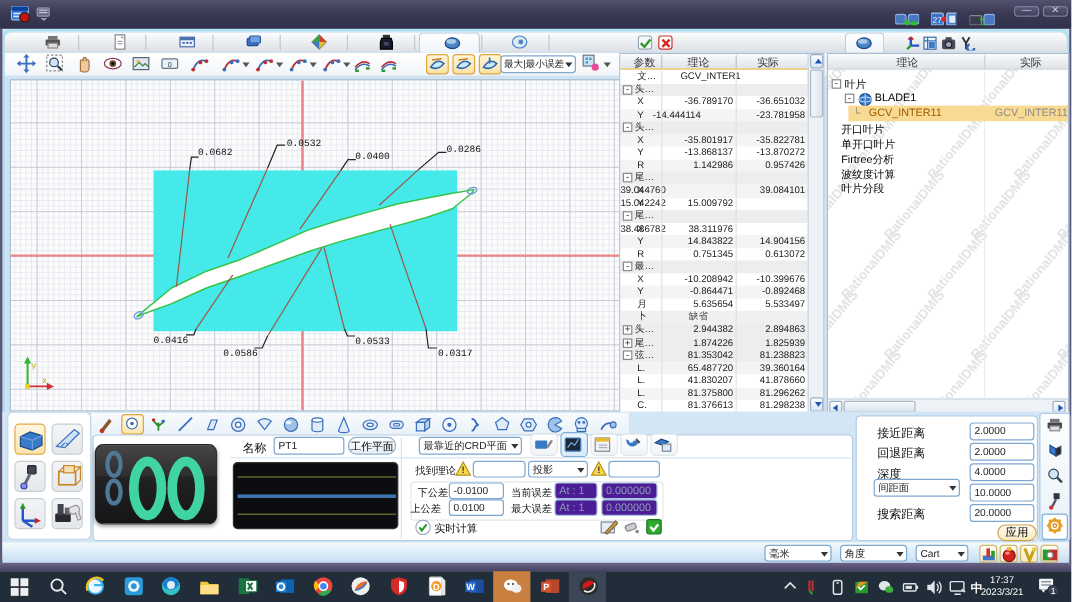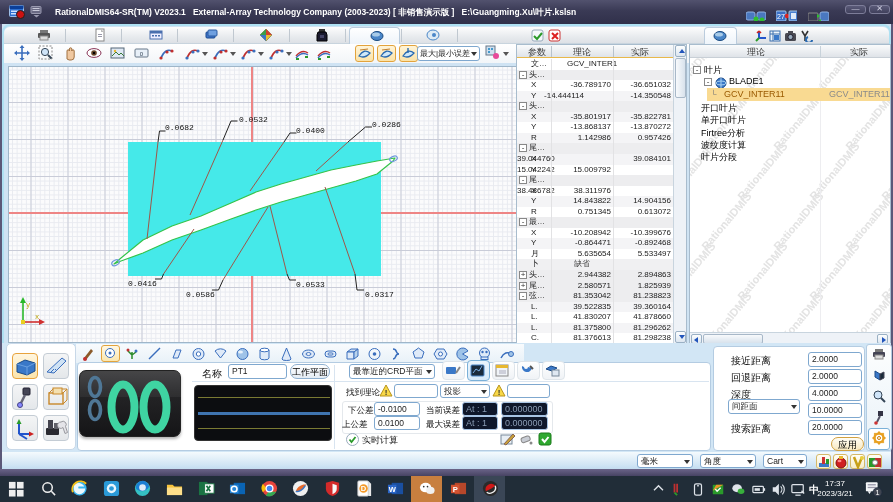--- a/index.html
+++ b/index.html
@@ -36,21 +36,21 @@
 #treehead{left:0;top:0;width:200px;height:13px;background:linear-gradient(#fafbfc,#dfe3e8);border-bottom:1px solid #c8cfd6;color:#333;font-size:9px;}
 .wm{position:absolute;color:#e3e3e3;font-size:11px;font-weight:bold;transform:rotate(-50deg);white-space:nowrap;}
 .exp{position:absolute;width:8px;height:8px;border:1px solid #888;background:#fff;font-size:8px;line-height:6px;text-align:center;color:#333;}
 
 #bottom{left:2px;top:343px;width:889px;height:110px;background:#d2e6f5;}
 #shapebar{left:74px;top:1px;width:448px;height:19px;background:linear-gradient(#f8fbfd,#e8f1f8);}
 #panelL{left:75px;top:19px;width:634px;height:89px;background:#fff;border:1px solid #b4cce2;border-radius:4px;}
 #panelR{left:711px;top:3px;width:152px;height:105px;background:#fff;border:1px solid #b4cce2;border-radius:4px;}
 .sqbtn{width:26px;height:26px;border:1px solid #c4ccd4;border-radius:4px;background:linear-gradient(#f4f5f6,#e4e7ea);}
 .inp{background:#fff;border:1px solid #7fa8cf;border-radius:3px;font-size:8.5px;color:#222;padding-left:3px;line-height:13px;}
-.dis{background:#0f172a;border:1px solid #a8c4e4;border-radius:3px;font-size:9px;color:#8a9cb4;padding-left:3px;line-height:12px;}
+.dis{background:#4c1d95;border:1px solid #a8c4e4;border-radius:3px;font-size:9px;color:#8a9cb4;padding-left:3px;line-height:12px;}
 .lbl{font-size:10px;color:#111;white-space:nowrap;}
 
 #status{left:2px;top:452px;width:889px;height:19px;background:linear-gradient(#f4fafd,#cfe4f4 70%,#bcd8ee);border-radius:0 0 6px 6px;}
 
 #task{left:0;top:476px;width:893px;height:26px;background:#212d38;}
 #winbot{left:0;top:469px;width:893px;height:7px;background:linear-gradient(#6a6488,#474363);}
 .tico{position:absolute;top:4px;width:17px;height:17px;}
 </style></head><body>
 <div id="root">
 
@@ -61,21 +61,20 @@
    <rect x="2" y="5.5" width="7" height="1.5" fill="#cfe2ff"></rect>
         <rect x="2" y="8" width="5" height="1.5" fill="#cfe2ff"></rect>
    <circle cx="11.5" cy="9.5" r="4" fill="#cc1111" stroke="#222" stroke-width="1"></circle>
  </svg>
  <svg class="abs" style="left:30px;top:6px" width="13" height="12">
    <rect x="1" y="0.5" width="10" height="7" rx="1" fill="#6a6a84" stroke="#9a9ab0"></rect>
    <rect x="2.5" y="2" width="7" height="1" fill="#c8c8d8"></rect>
         <rect x="2.5" y="4" width="7" height="1" fill="#c8c8d8"></rect>
    <path d="M3.5 9 L9.5 9 L6.5 11.5 Z" fill="#9a9ab0"></path>
  </svg>
- <div class="abs txt">RationalDMIS64-SR(TM) V2023.1&nbsp;&nbsp; External-Array Technology Company (2003-2023) [ 非销售演示版 ]&nbsp;&nbsp; E:\Guangming.Xu\叶片.kslsn</div>
  <svg class="abs" style="left:746px;top:11px" width="20" height="10">
         <rect x="0" y="1" width="9" height="8" rx="2" fill="#4a78c0" stroke="#8fb0e0"></rect>
         <rect x="11" y="1" width="9" height="8" rx="2" fill="#4a78c0" stroke="#8fb0e0"></rect>
         <circle cx="10" cy="8" r="2.5" fill="#2fbf2f"></circle>
         <circle cx="16" cy="9" r="2.5" fill="#2fbf2f"></circle>
       </svg>
  <svg class="abs" style="left:776px;top:10px" width="21" height="11">
         <rect x="0" y="1" width="10" height="10" rx="1" fill="#3a70c8" stroke="#a8c8e8"></rect>
         <text x="5" y="9" font-size="7" fill="#fff" text-anchor="middle">27</text>
         <circle cx="11" cy="6" r="2.2" fill="#dd2222"></circle>
@@ -335,21 +334,21 @@
         <span class="tcell" style="left:12px">头…</span>
       </div>
       <div class="abs trow" style="top:35.10px;background:#ffffff">
         <span class="tcell" style="left:14px">X</span>
         <span class="tcell" style="left:0;width:94px;text-align:right">-36.789170</span>
         <span class="tcell" style="left:0;width:154px;text-align:right">-36.651032</span>
       </div>
       <div class="abs trow" style="top:45.65px;background:#f4f4f6">
         <span class="tcell" style="left:14px">Y</span>
         <span class="tcell" style="left:0;width:94px;text-align:center">-14.444114</span>
-        <span class="tcell" style="left:0;width:154px;text-align:right">-14.350548</span>
+        <span class="tcell" style="left:0;width:154px;text-align:right">-23.781958</span>
       </div>
       <div class="abs trow" style="top:56.20px;background:#ededef">
         <span class="exp" style="left:2px;top:1px">-</span>
         <span class="tcell" style="left:12px">头…</span>
       </div>
       <div class="abs trow" style="top:66.75px;background:#f4f4f6">
         <span class="tcell" style="left:14px">X</span>
         <span class="tcell" style="left:0;width:94px;text-align:right">-35.801917</span>
         <span class="tcell" style="left:0;width:154px;text-align:right">-35.822781</span>
       </div>
@@ -421,32 +420,32 @@
       </div>
       <div class="abs trow" style="top:225.00px;background:#ededef">
         <span class="exp" style="left:2px;top:1px">+</span>
         <span class="tcell" style="left:12px">头…</span>
         <span class="tcell" style="left:0;width:94px;text-align:right">2.944382</span>
         <span class="tcell" style="left:0;width:154px;text-align:right">2.894863</span>
       </div>
       <div class="abs trow" style="top:235.55px;background:#ededef">
         <span class="exp" style="left:2px;top:1px">+</span>
         <span class="tcell" style="left:12px">尾…</span>
-        <span class="tcell" style="left:0;width:94px;text-align:right">2.580571</span>
+        <span class="tcell" style="left:0;width:94px;text-align:right">1.874226</span>
         <span class="tcell" style="left:0;width:154px;text-align:right">1.825939</span>
       </div>
       <div class="abs trow" style="top:246.10px;background:#ededef">
         <span class="exp" style="left:2px;top:1px">-</span>
         <span class="tcell" style="left:12px">弦…</span>
         <span class="tcell" style="left:0;width:94px;text-align:right">81.353042</span>
         <span class="tcell" style="left:0;width:154px;text-align:right">81.238823</span>
       </div>
       <div class="abs trow" style="top:256.65px;background:#f4f4f6">
         <span class="tcell" style="left:14px">L.</span>
-        <span class="tcell" style="left:0;width:94px;text-align:right">39.522835</span>
+        <span class="tcell" style="left:0;width:94px;text-align:right">65.487720</span>
         <span class="tcell" style="left:0;width:154px;text-align:right">39.360164</span>
       </div>
       <div class="abs trow" style="top:267.20px;background:#ffffff">
         <span class="tcell" style="left:14px">L.</span>
         <span class="tcell" style="left:0;width:94px;text-align:right">41.830207</span>
         <span class="tcell" style="left:0;width:154px;text-align:right">41.878660</span>
       </div>
       <div class="abs trow" style="top:277.75px;background:#f4f4f6">
         <span class="tcell" style="left:14px">L.</span>
         <span class="tcell" style="left:0;width:94px;text-align:right">81.375800</span>

